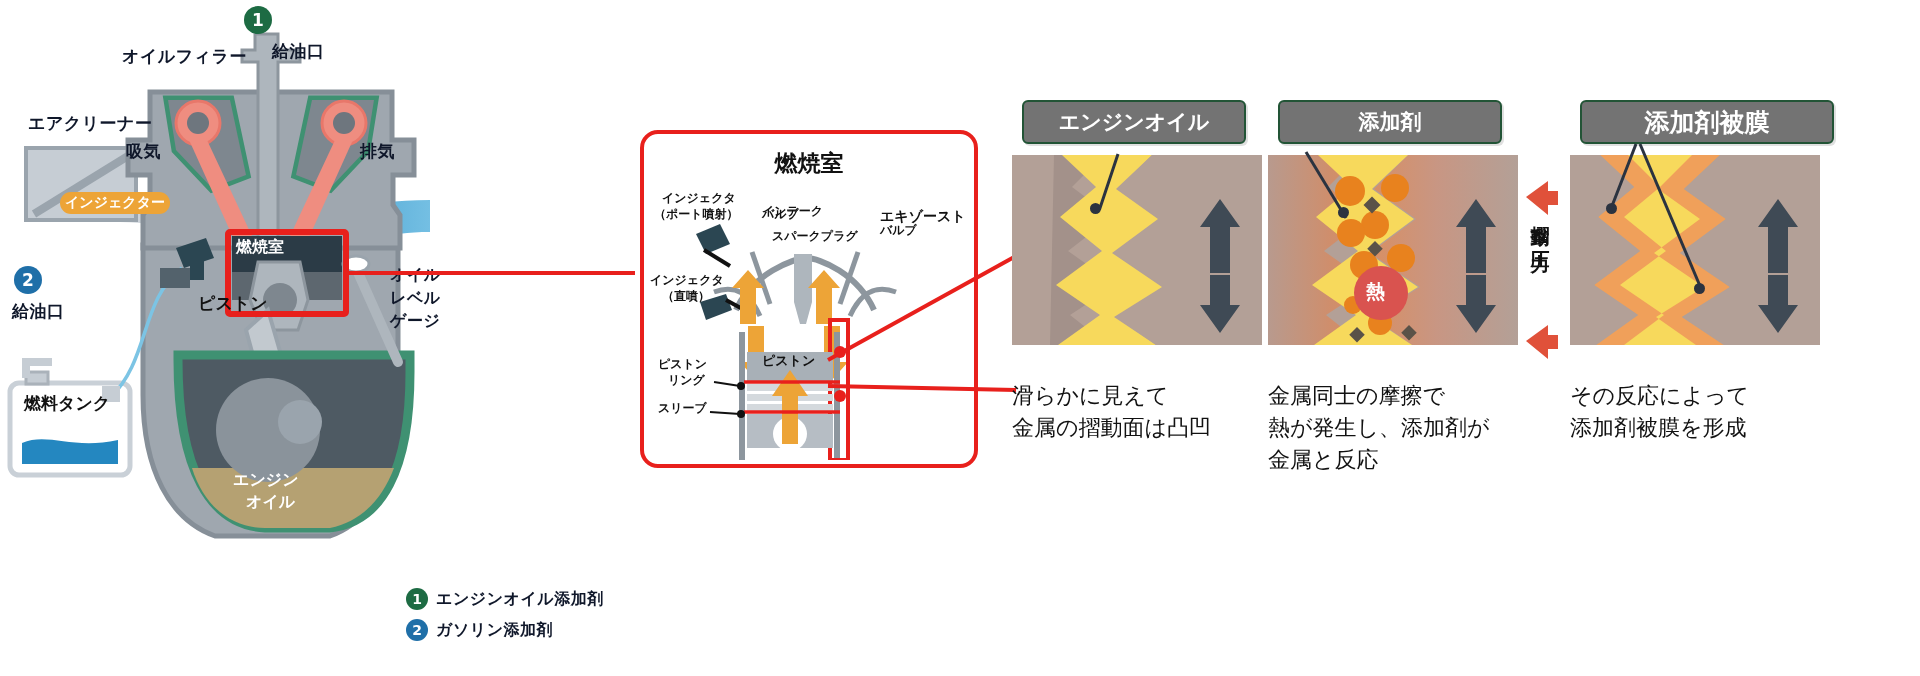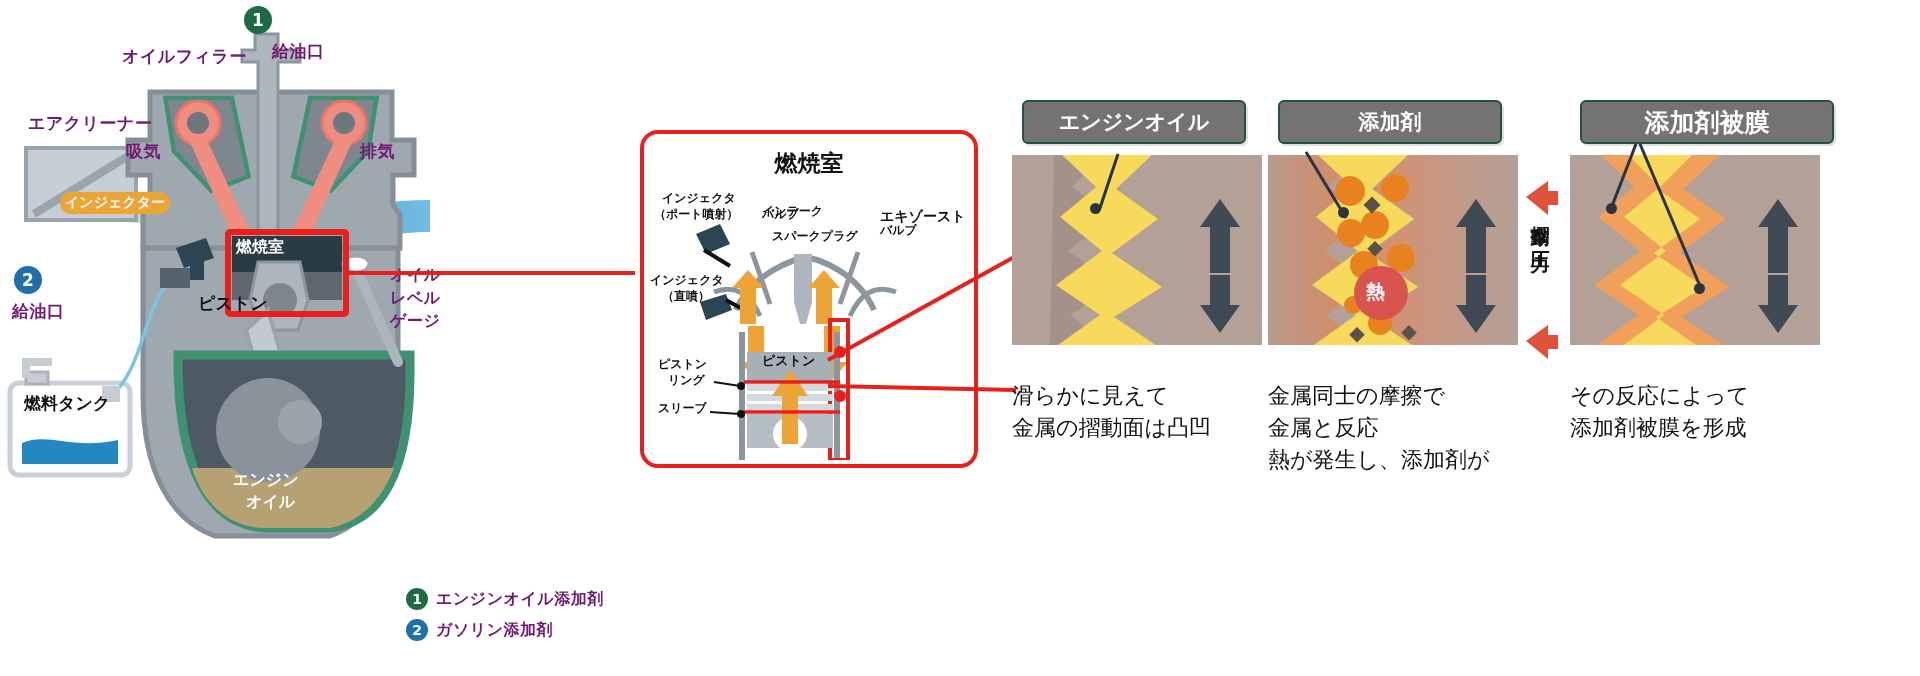--- a/index.html
+++ b/index.html
@@ -1,20 +1,20 @@
 <!DOCTYPE html>
 <html><head>
 <meta charset="utf-8">
 <style>
   html,body{margin:0;padding:0;background:#fff;}
   body{width:1920px;height:676px;font-family:"Liberation Sans","DejaVu Sans",sans-serif;overflow:hidden;}
   #stage{position:relative;width:1920px;height:676px;background:#ffffff;}
   .abs{position:absolute;}
   .jp{font-family:"DejaVu Sans","Liberation Sans",sans-serif;}
-  .lbl{font-weight:bold;color:#701a75;letter-spacing:.5px;}
+  .lbl{font-weight:bold;color:#0f172a;letter-spacing:.5px;}
 
   
   #engine{left:0;top:0;width:620px;height:676px;}
 
   .num-badge{border-radius:50%;display:flex;align-items:center;justify-content:center;
              color:#fff;font-weight:bold;font-family:"DejaVu Sans",sans-serif;}
   .badge-green{background:#1d6b43;}
   .badge-blue{background:#1f6fa8;}
 
   
@@ -305,22 +305,22 @@
         <path d="M208 178 L188 150 L198 150 L198 120 L218 120 L218 150 L228 150 Z" fill="#3f4a55"></path>
       </svg>
       <div class="abs jp" style="left:98px;top:124px;font-size:19px;font-weight:bold;color:#fff;">熱</div>
       <div class="callout-dot" style="left:70px;top:52px;"></div>
     </div>
     <svg class="abs" style="left:30px;top:40px;" width="90" height="80">
       <path d="M8 12 L48 78" stroke="#2b3340" stroke-width="3" fill="none"></path>
     </svg>
     <div class="abs caption jp" style="left:0;top:266px;font-size:22px;">
       <div>金属同士の摩擦で</div>
+      <div>熱が発生し、添加剤が</div>
       <div>金属と反応</div>
-      <div>熱が発生し、添加剤が</div>
     </div>
   </div>
 
   <div class="abs" style="left:1524px;top:165px;">
     <svg width="34" height="210">
       <path d="M2 32 L24 16 L24 26 L34 26 L34 40 L24 40 L24 50 Z" fill="#e0513a"></path>
       <path d="M2 176 L24 160 L24 170 L34 170 L34 184 L24 184 L24 194 Z" fill="#e0513a"></path>
     </svg>
     <div class="abs vtxt jp" style="left:4px;top:46px;font-size:19px;">摺動＆圧力</div>
   </div>

